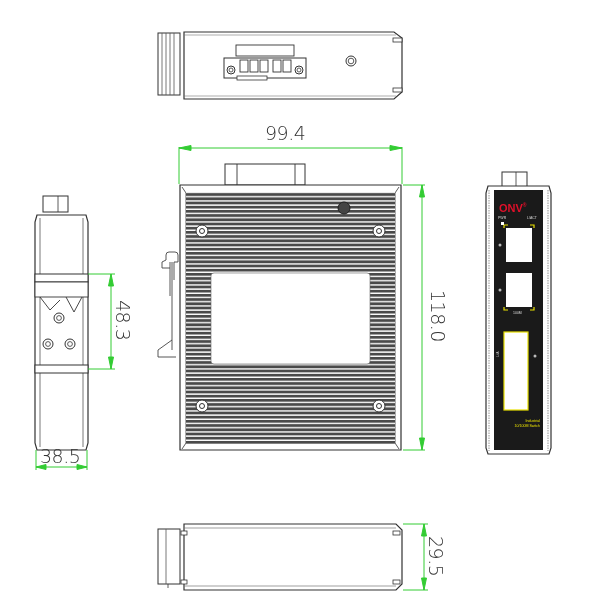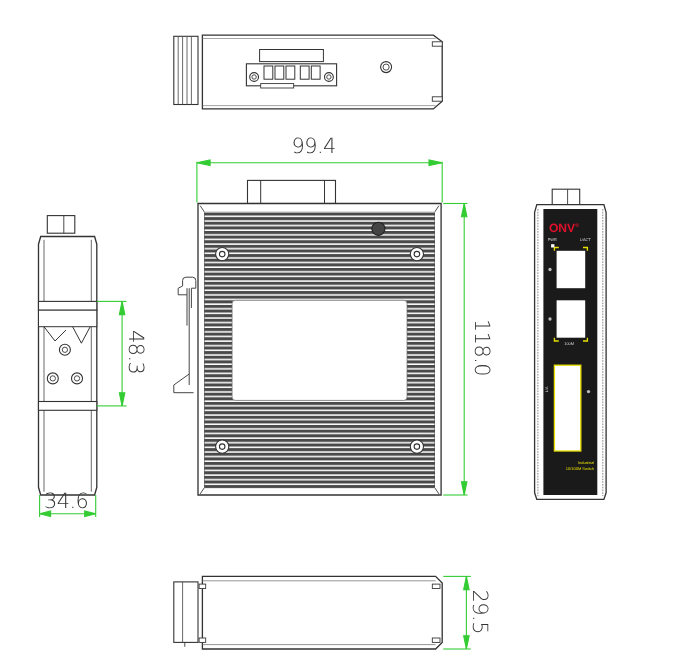--- a/index.html
+++ b/index.html
@@ -169,21 +169,21 @@
     <line x1="403" y1="590" x2="428" y2="590"></line>
     <line x1="424" y1="524" x2="424" y2="590"></line>
     <polygon points="424,524 421.5,536 426.5,536"></polygon>
     <polygon points="424,590 421.5,578 426.5,578"></polygon>
   </g>
 </svg>
 
 <div class="dim-text" style="left:265px; top:122px;">99.4</div>
 <div class="dim-text vert" style="left:413px; top:304px; width:50px; text-align:center;">118.0</div>
 <div class="dim-text vert" style="left:103px; top:309px; width:40px; text-align:center;">48.3</div>
-<div class="dim-text" style="left:40px; top:445px;">34.6</div>
+<div class="dim-text" style="left:40px; top:445px;">38.5</div>
 <div class="dim-text vert" style="left:416px; top:545px; width:40px; text-align:center;">29.5</div>
 
 <div class="abs" style="left:499px; top:202px; color:#e0102a; font-size:11px; font-weight:bold; font-family:'Liberation Sans',sans-serif;">
   <span>ONV</span><sup style="font-size:5px;">®</sup>
 </div>
 <div class="abs" style="left:498px; top:216px; color:#ddd; font-size:3.5px;">PWR</div>
 <div class="abs" style="left:527px; top:216px; color:#ddd; font-size:3.5px;">L/ACT</div>
 <div class="abs" style="left:513px; top:311px; color:#ddd; font-size:3.5px;">100M</div>
 <div class="abs" style="left:495px; top:352px; color:#ddd; font-size:3.5px; transform:rotate(-90deg);">L/A</div>
 <div class="abs" style="left:510px; top:419px; color:#e8e000; font-size:3.6px; text-align:right; width:30px;">Industrial</div>

